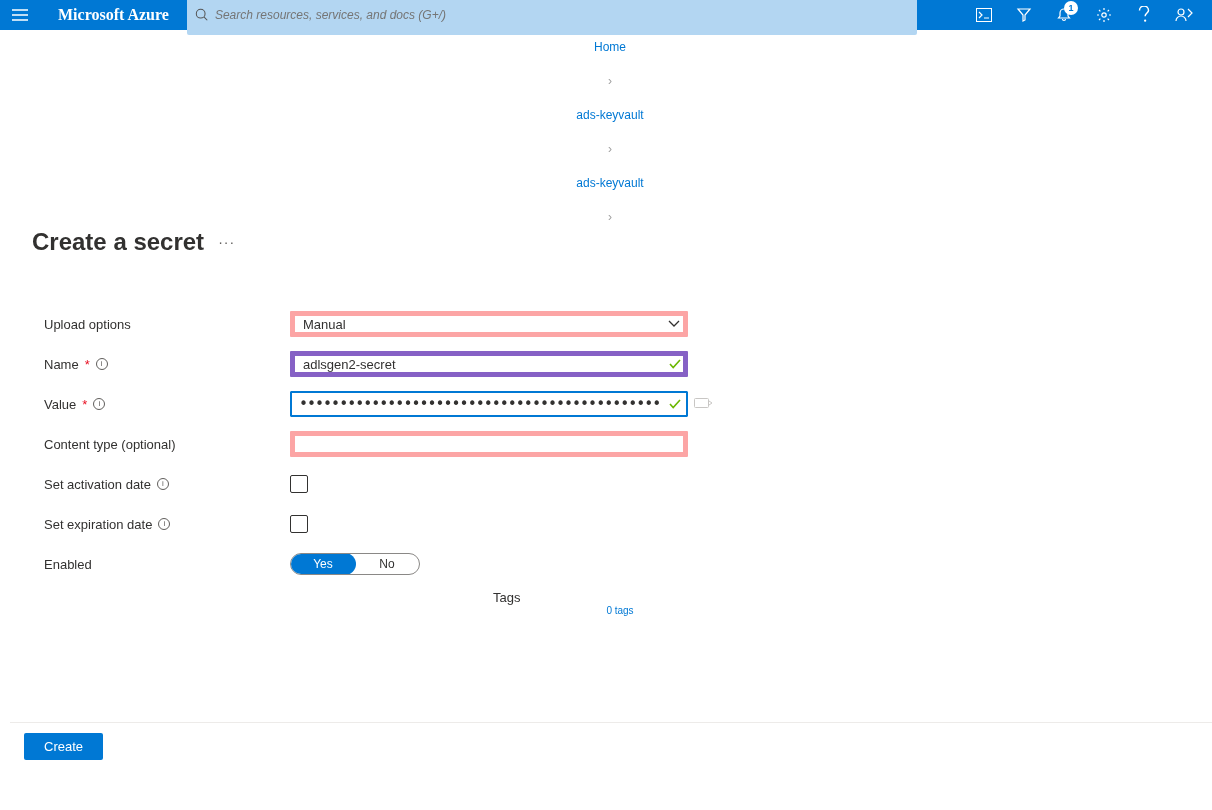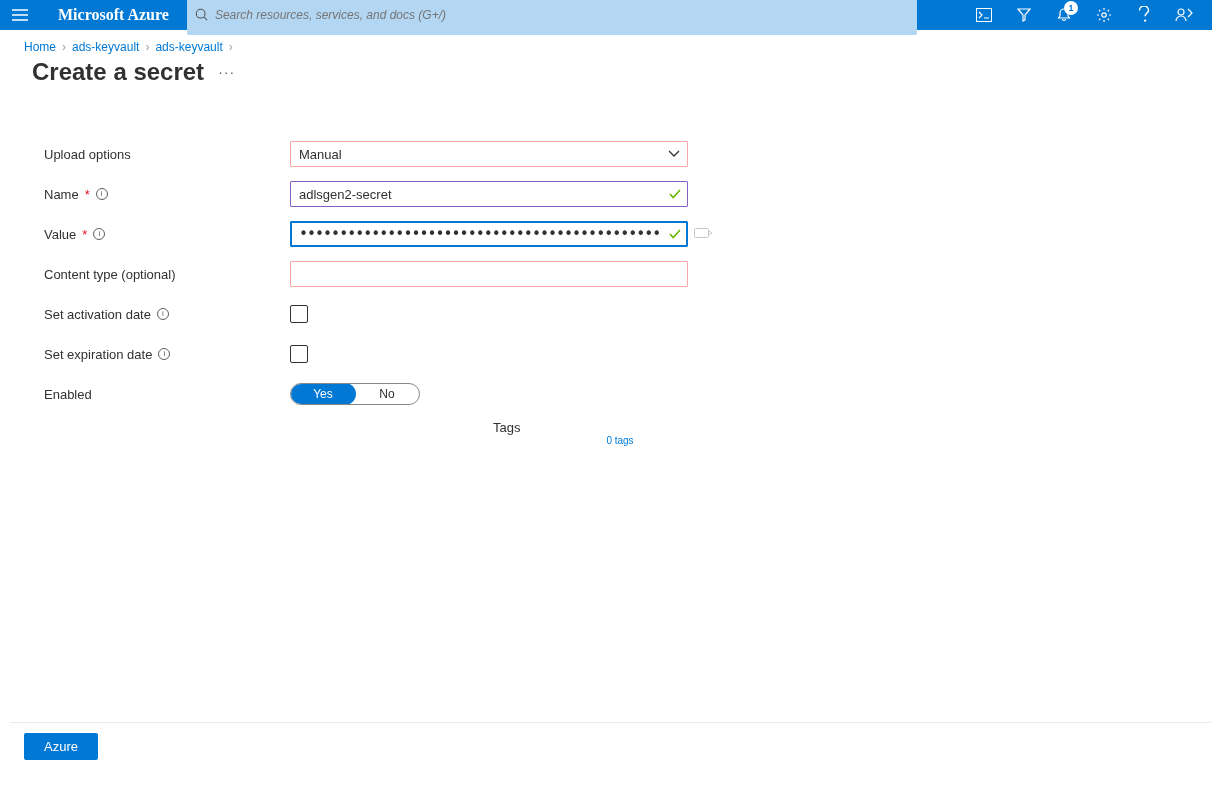--- a/index.html
+++ b/index.html
@@ -9,37 +9,37 @@
     .topbar { height: 30px; background: #0078d4; display: flex; align-items: center; color: #fff; }
     .hamburger { width: 40px; height: 30px; display: flex; align-items: center; justify-content: center; cursor: pointer; }
     .brand { font-weight: 600; font-size: 16px; padding: 0 18px; white-space: nowrap; font-family: Liberation Serif, serif; }
     .search-box { flex: 1; max-width: 730px; height: 39px; background: #b3d6f2; border-radius: 2px; display: flex; align-items: center; padding: 0 8px; margin-right: 8px; }
     .search-box input { flex: 1; background: transparent; border: none; outline: none; font-size: 12px; font-style: italic; color: #555; }
     .topbar-icons { margin-left: auto; display: flex; align-items: center; padding-right: 8px; }
     .topbar-icons .ticon { width: 40px; height: 30px; display: flex; align-items: center; justify-content: center; cursor: pointer; position: relative; }
     .badge { position: absolute; top: 1px; right: 6px; background: #fff; color: #0078d4; border-radius: 50%; width: 14px; height: 14px; font-size: 9px; display: flex; align-items: center; justify-content: center; font-weight: 600; }
 
     
-    .breadcrumb { padding: 10px 16px 0 24px; font-size: 12px; color: #605e5c; display: flex; align-items: center; gap: 6px; }
+    .breadcrumb { padding: 10px 16px 0 24px; font-size: 12px; color: #605e5c; display: flex; align-items: center; gap: 20px; flex-direction: column; }
     .breadcrumb a { color: #0078d4; text-decoration: none; cursor: pointer; }
     .breadcrumb .sep { color: #a0a0a0; }
 
     
     .page-title-row { padding: 4px 24px 0 24px; display: flex; align-items: center; gap: 14px; margin-left: 8px; }
     .page-title { font-size: 24px; font-weight: 600; color: #323130; }
     .more-dots { color: #605e5c; cursor: pointer; font-size: 14px; letter-spacing: 1px; }
 
     
     .form { padding: 48px 24px 0 44px; }
     .form-row { display: flex; align-items: center; min-height: 40px; margin-bottom: 0px; }
     .form-label { width: 246px; font-size: 13px; color: #323130; display: flex; align-items: center; gap: 6px; }
     .required { color: #e81123; }
     .info-icon { width: 12px; height: 12px; border: 1px solid #605e5c; border-radius: 50%; display: inline-flex; align-items: center; justify-content: center; font-size: 8px; color: #605e5c; cursor: pointer; line-height: 1; }
     .input-wrap { width: 398px; position: relative; }
-    .text-input, .select-input { width: 100%; height: 26px; border: 1px solid #fca5a5; padding: 0 28px 0 8px; font-size: 13px; color: #323130; outline: none; background: #fff; border-radius: 1px; }
+    .text-input, .select-input { width: 100%; height: 26px; border: 5px solid #fca5a5; padding: 0 28px 0 8px; font-size: 13px; color: #323130; outline: none; background: #fff; border-radius: 1px; }
     .select-input { appearance: none; -webkit-appearance: none; cursor: pointer; }
     .select-caret { position: absolute; right: 8px; top: 50%; transform: translateY(-50%); pointer-events: none; }
     .name-input { border-color: #8661c5; }
     .value-input{ border-color: #0078d4; border-width: 1px; box-shadow: 0 0 0 1px #0078d4 inset; }
     .checkmark { position: absolute; right: 6px; top: 50%; transform: translateY(-50%); color: #6bb700; }
     .checkbox { width: 18px; height: 18px; border: 1px solid #323130; border-radius: 2px; cursor: pointer; background: #fff; }
 
     
     .toggle { width: 130px; height: 22px; border: 1px solid #8a8886; border-radius: 11px; display: flex; overflow: hidden; font-size: 12px; }
     .toggle-opt { flex: 1; display: flex; align-items: center; justify-content: center; cursor: pointer; color: #323130; }
@@ -204,14 +204,14 @@
   </div>
 
   <div class="form-row" style="margin-top:6px;flex-direction:column;">
     <div class="form-label">Tags</div>
     <a class="tags-link">0 tags</a>
   </div>
 
 </div>
 
 <div class="footer">
-  <button class="create-btn">Azure</button>
+  <button class="create-btn">Create</button>
 </div>
 
 </body></html>

